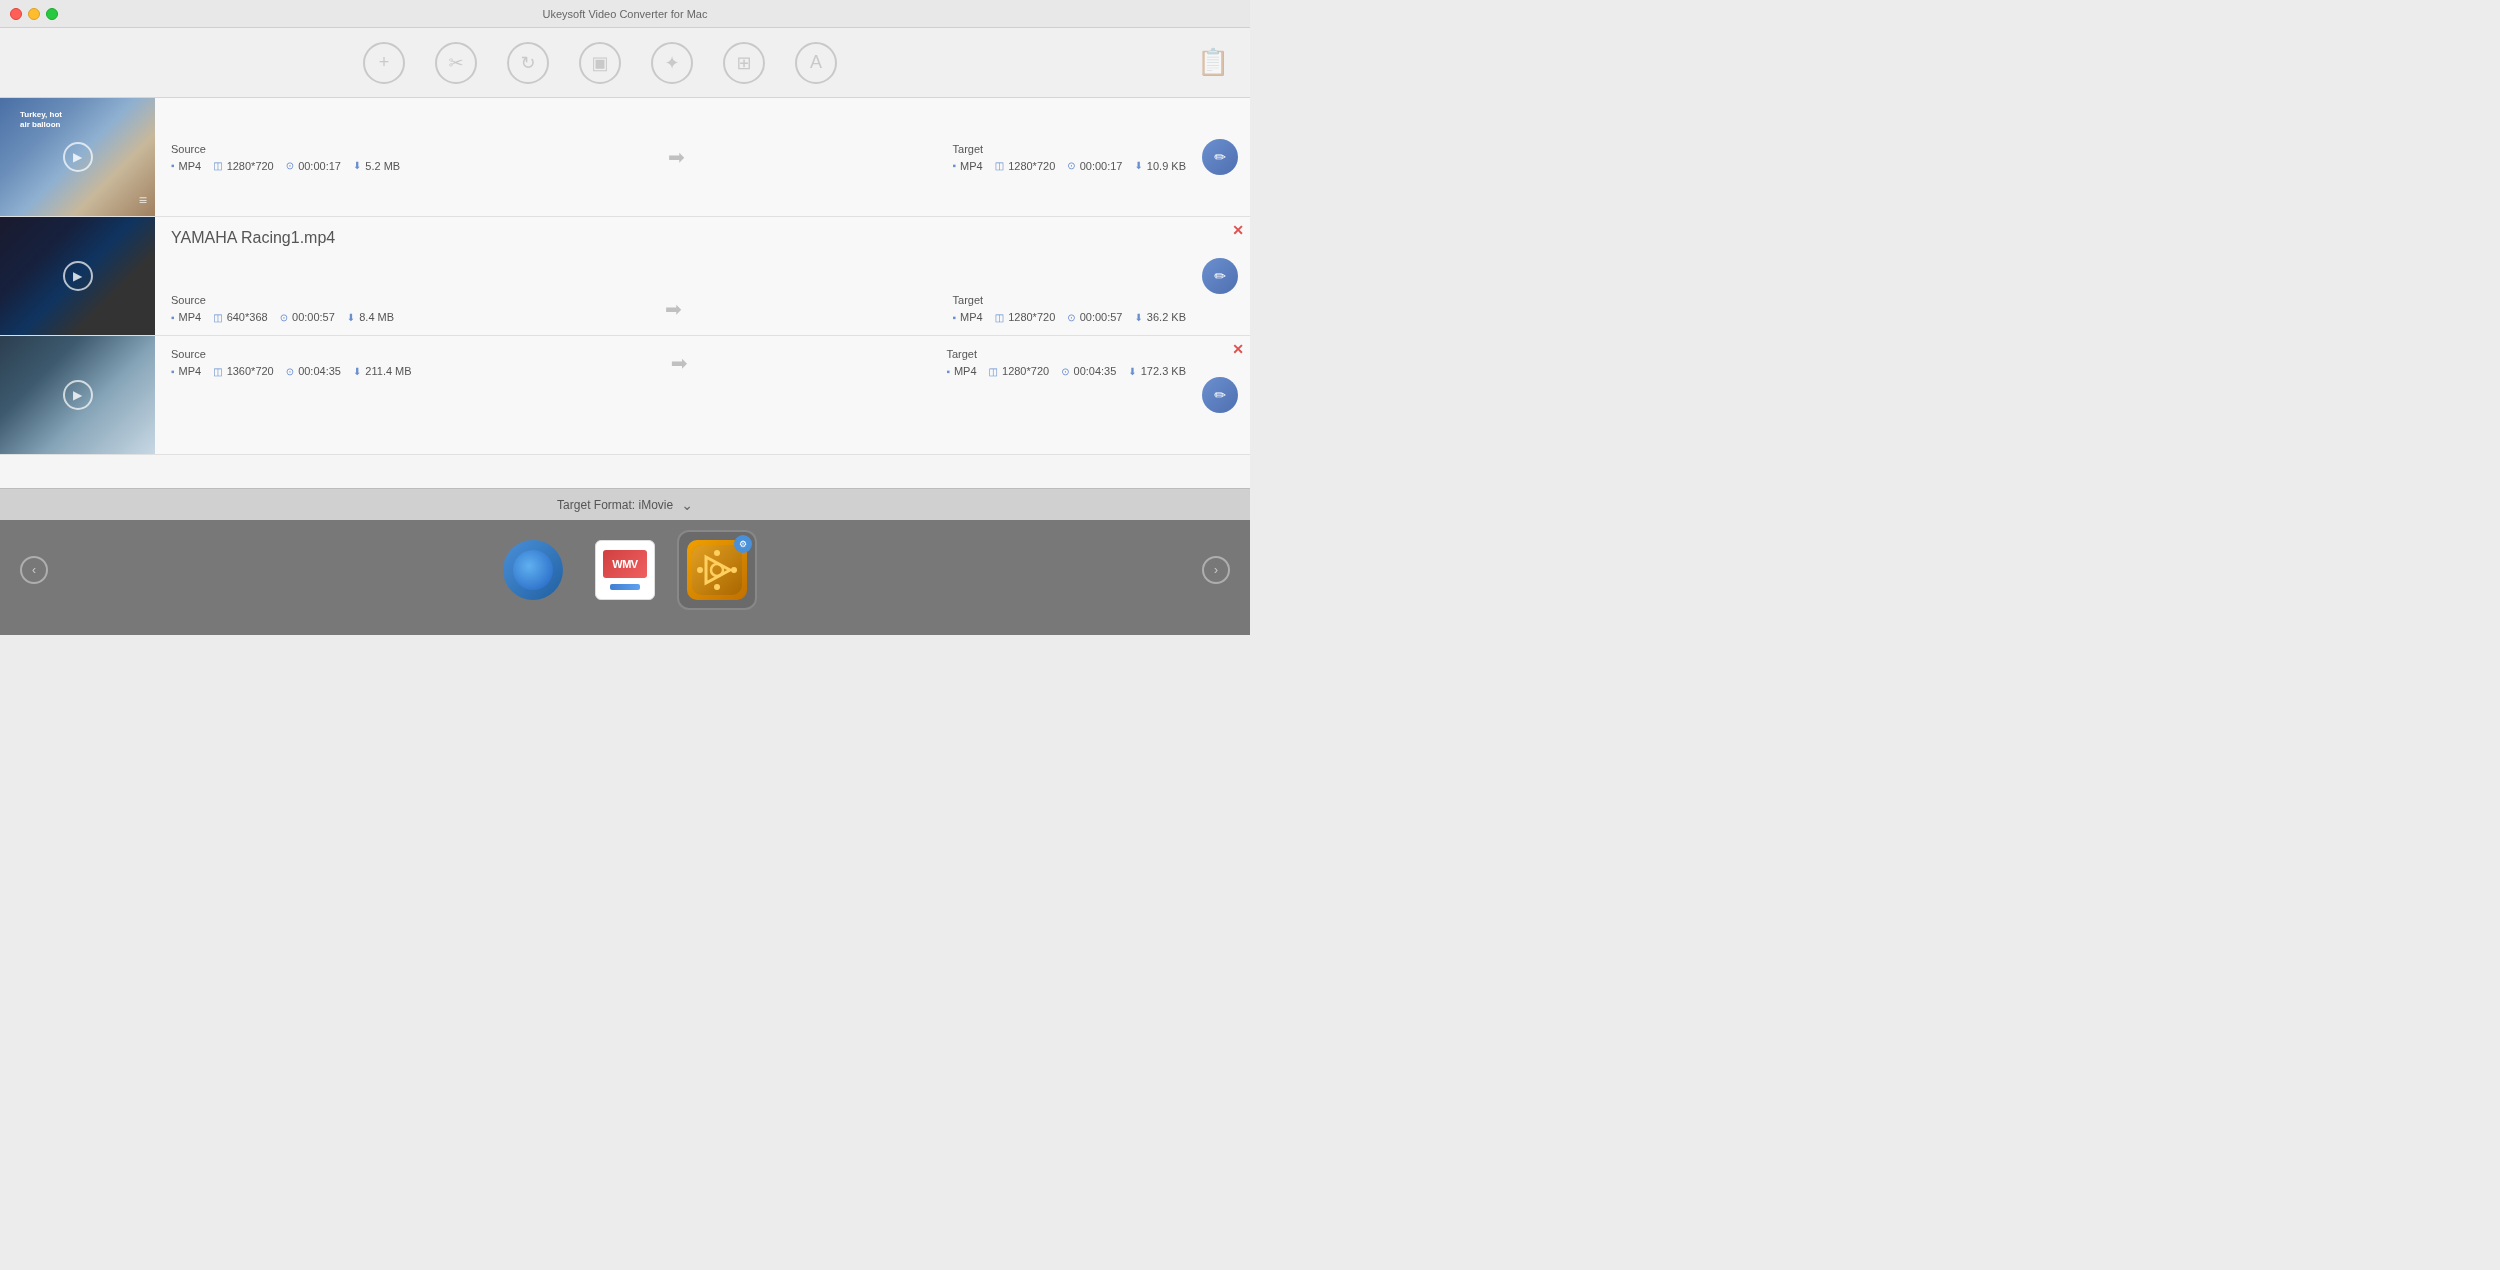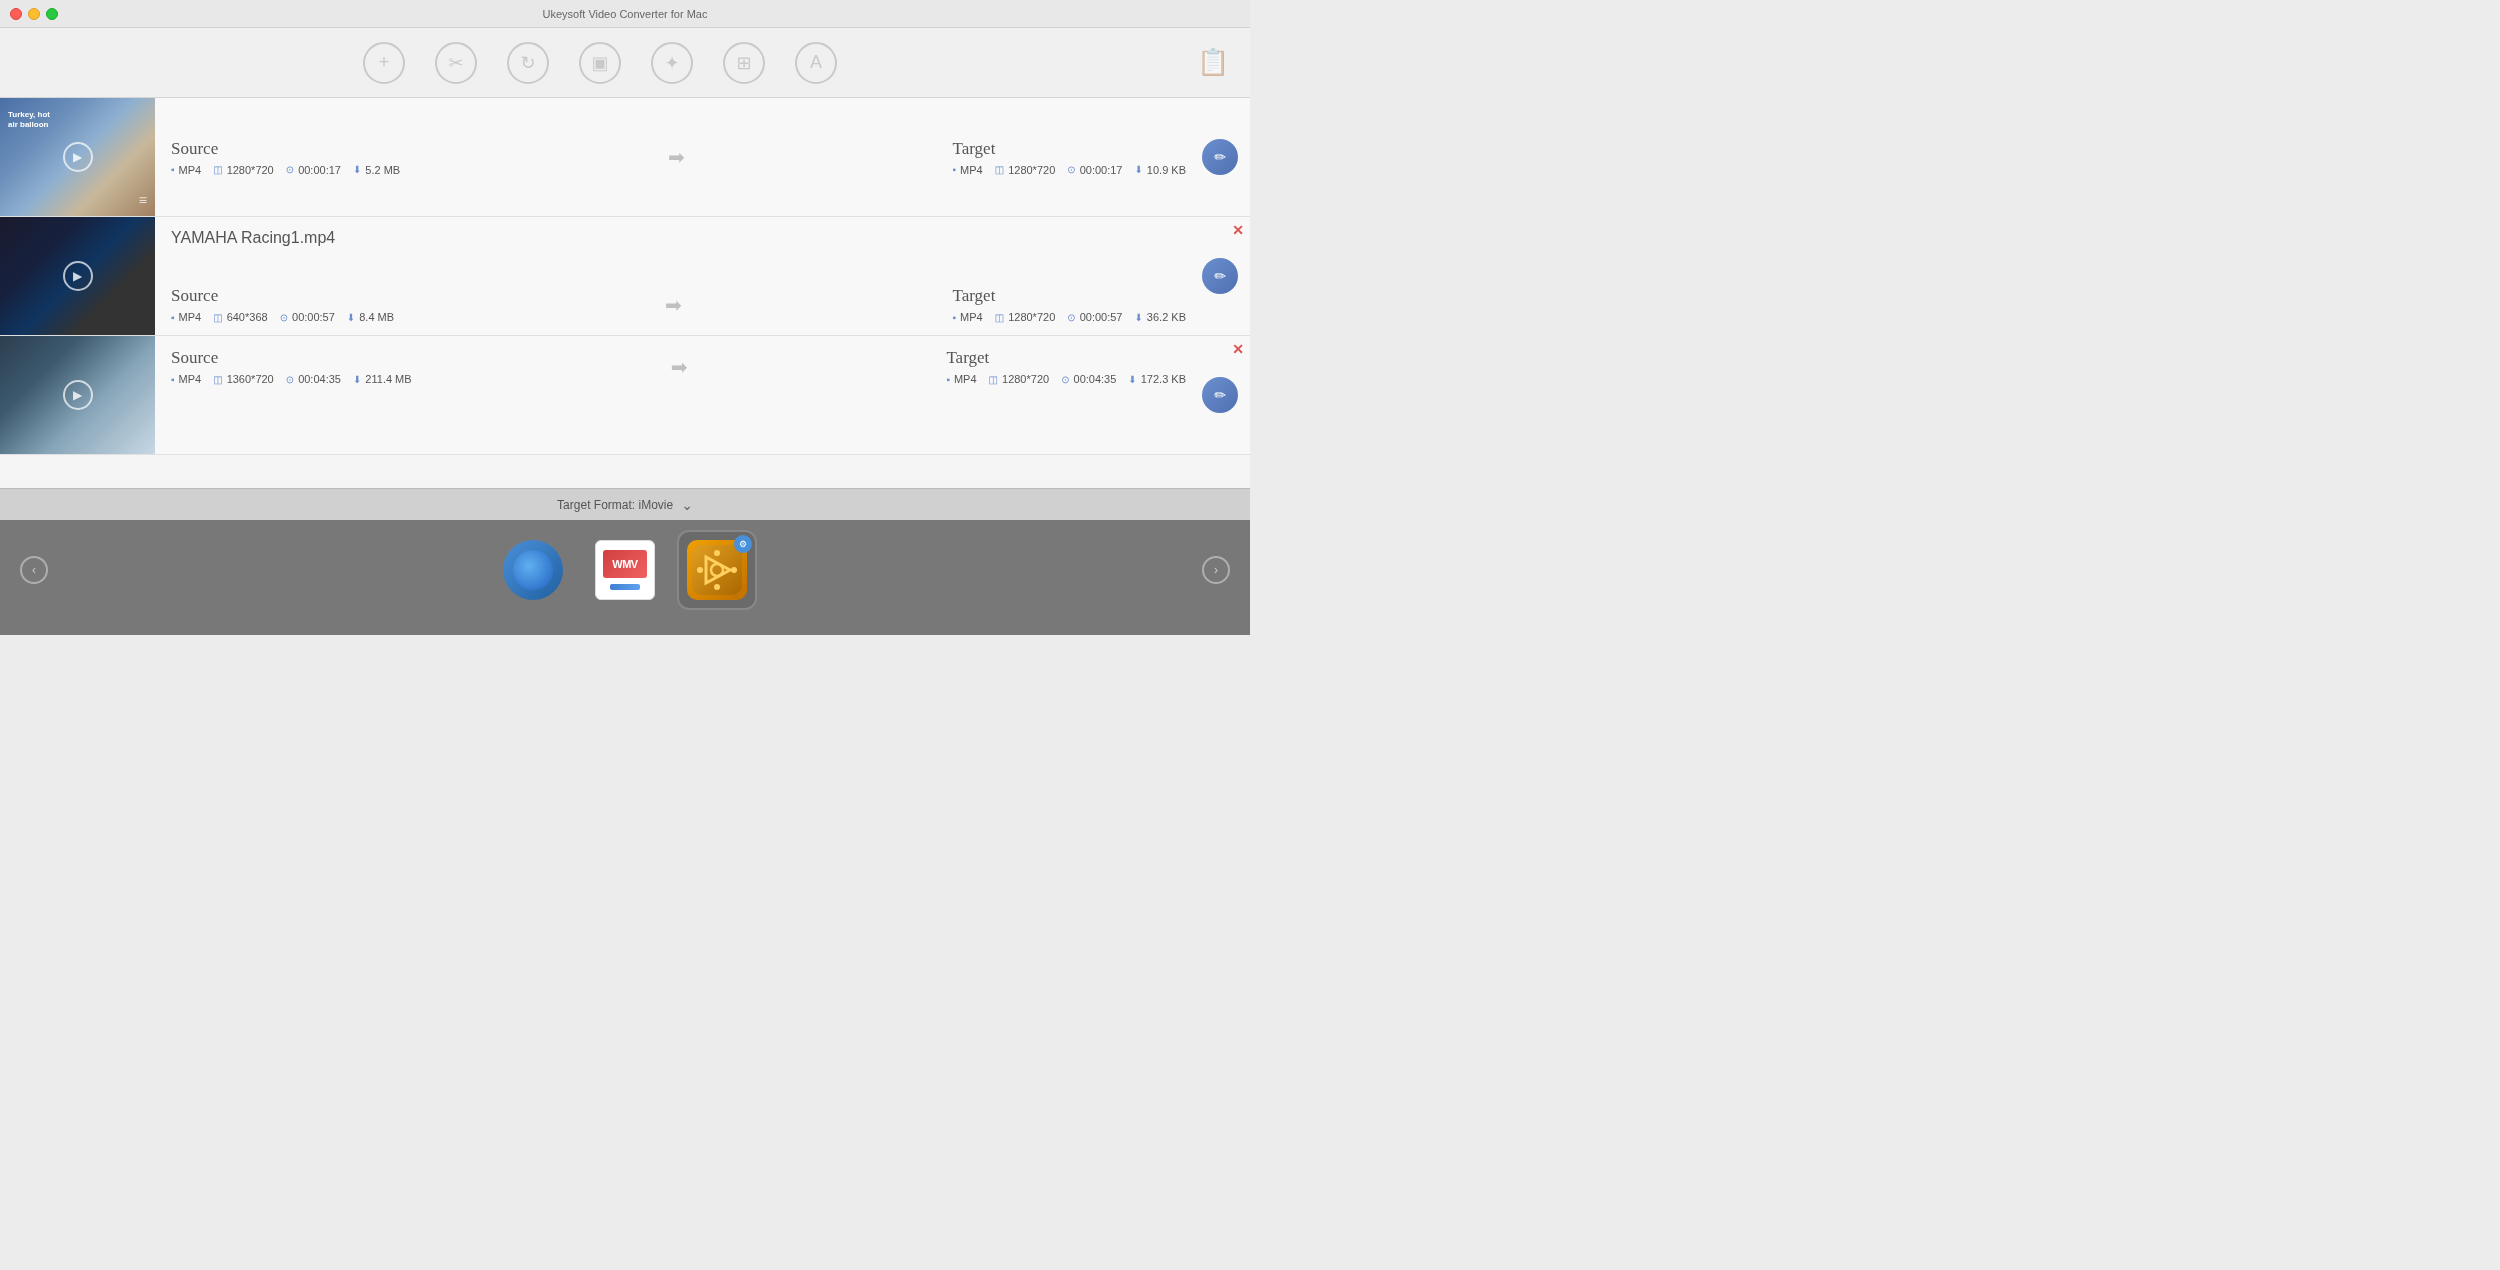--- a/index.html
+++ b/index.html
@@ -167,24 +167,23 @@
       display: flex;
       align-items: center;
       gap: 10px;
     }
     .source-section, .target-section {
       display: flex;
       flex-direction: column;
       gap: 5px;
     }
     .section-label {
-      font-size: 17px;
+      font-size: 11px;
       color: #555;
       font-weight: 500;
-      font-family: Liberation Serif, serif;
     }
     .meta-row {
       display: flex;
       align-items: center;
       gap: 12px;
     }
     .meta-item {
       display: flex;
       align-items: center;
       gap: 4px;
@@ -503,21 +502,21 @@
       cursor: pointer;
     }
 
     
     .balloon-text {
       color: white;
       font-size: 8px;
       font-weight: 700;
       position: absolute;
       top: 12px;
-      left: 8px;
+      left: 20px;
       line-height: 1.3;
     }
   </style>
 </head>
 <body>
 
 <div class="title-bar">
   <div class="title-bar-buttons">
     <div class="traffic-light tl-close"></div>
     <div class="traffic-light tl-min"></div>

